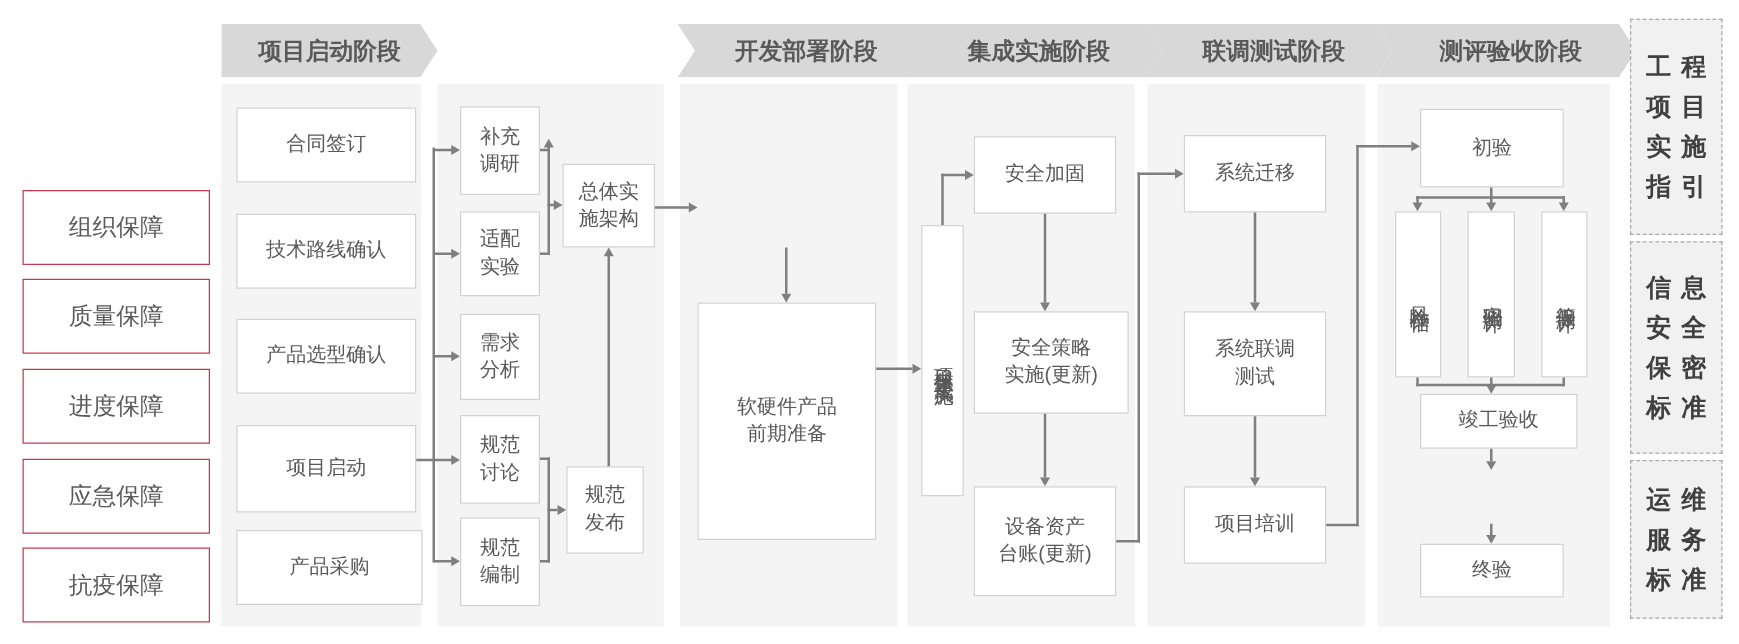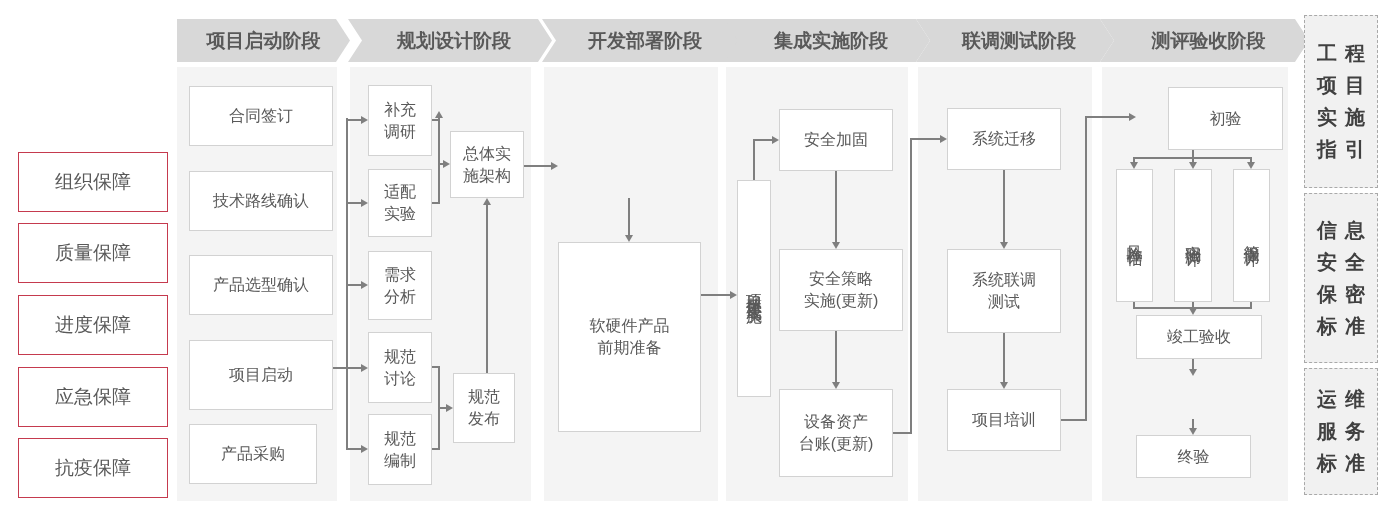--- a/index.html
+++ b/index.html
@@ -44,31 +44,30 @@
   <div class="side-item" style="top:438px">抗疫保障</div>
 
   <div class="colbg" style="left:177px;width:160px"></div>
   <div class="colbg" style="left:350px;width:181px"></div>
   <div class="colbg" style="left:544px;width:174px"></div>
   <div class="colbg" style="left:726px;width:182px"></div>
   <div class="colbg" style="left:918px;width:174px"></div>
   <div class="colbg" style="left:1102px;width:186px"></div>
 
   <div class="chev" style="left:177px;width:173px;clip-path:polygon(0 0,calc(100% - 14px) 0,100% 50%,calc(100% - 14px) 100%,0 100%)">项目启动阶段</div>
-  <div class="chev notch" style="left:348px;width:196px;clip-path:polygon(0 0,calc(100% - 14px) 0,100% 50%,calc(100% - 14px) 100%,0 100%,14px 50%)">规划设计阶段</div>
   <div class="chev notch" style="left:542px;width:190px;clip-path:polygon(0 0,calc(100% - 14px) 0,100% 50%,calc(100% - 14px) 100%,0 100%,14px 50%)">开发部署阶段</div>
   <div class="chev notch" style="left:724px;width:198px;clip-path:polygon(0 0,calc(100% - 14px) 0,100% 50%,calc(100% - 14px) 100%,0 100%,14px 50%)">集成实施阶段</div>
   <div class="chev notch" style="left:916px;width:190px;clip-path:polygon(0 0,calc(100% - 14px) 0,100% 50%,calc(100% - 14px) 100%,0 100%,14px 50%)">联调测试阶段</div>
   <div class="chev notch" style="left:1100px;width:201px;clip-path:polygon(0 0,calc(100% - 14px) 0,100% 50%,calc(100% - 14px) 100%,0 100%,14px 50%)">测评验收阶段</div>
 
   <div class="box" style="left:189px;top:86px;width:144px;height:60px">合同签订</div>
   <div class="box" style="left:189px;top:171px;width:144px;height:60px">技术路线确认</div>
   <div class="box" style="left:189px;top:255px;width:144px;height:60px">产品选型确认</div>
   <div class="box" style="left:189px;top:340px;width:144px;height:70px">项目启动</div>
-  <div class="box" style="left:189px;top:424px;width:128px;height:60px">产品采购</div>
+  <div class="box" style="left:189px;top:424px;width:149px;height:60px">产品采购</div>
 
   <div class="box" style="left:368px;top:85px;width:64px;height:71px">补充
 调研</div>
   <div class="box" style="left:368px;top:169px;width:64px;height:68px">适配
 实验</div>
   <div class="box" style="left:368px;top:251px;width:64px;height:69px">需求
 分析</div>
   <div class="box" style="left:368px;top:332px;width:64px;height:71px">规范
 讨论</div>
   <div class="box" style="left:368px;top:414px;width:64px;height:71px">规范
@@ -86,21 +85,21 @@
   <div class="box" style="left:779px;top:249px;width:124px;height:82px">安全策略
 实施(更新)</div>
   <div class="box" style="left:779px;top:389px;width:114px;height:88px">设备资产
 台账(更新)</div>
 
   <div class="box" style="left:947px;top:108px;width:114px;height:62px">系统迁移</div>
   <div class="box" style="left:947px;top:249px;width:114px;height:84px">系统联调
 测试</div>
   <div class="box" style="left:947px;top:389px;width:114px;height:62px">项目培训</div>
 
-  <div class="box" style="left:1168px;top:87px;width:115px;height:63px">初验</div>
+  <div class="box" style="left:1136px;top:87px;width:115px;height:63px">初验</div>
   <div class="box vbox" style="left:1116px;top:169px;width:37px;height:133px">风险评估</div>
   <div class="box vbox" style="left:1174px;top:169px;width:38px;height:133px">密码测评</div>
   <div class="box vbox" style="left:1233px;top:169px;width:37px;height:133px">等保测评</div>
   <div class="box" style="left:1136px;top:315px;width:126px;height:44px">竣工验收</div>
   <div class="box" style="left:1136px;top:435px;width:115px;height:43px">终验</div>
 
   <div class="panel" style="top:15px;height:173px">
     <div class="panel-row">工程</div>
     <div class="panel-row">项目</div>
     <div class="panel-row">实施</div>

